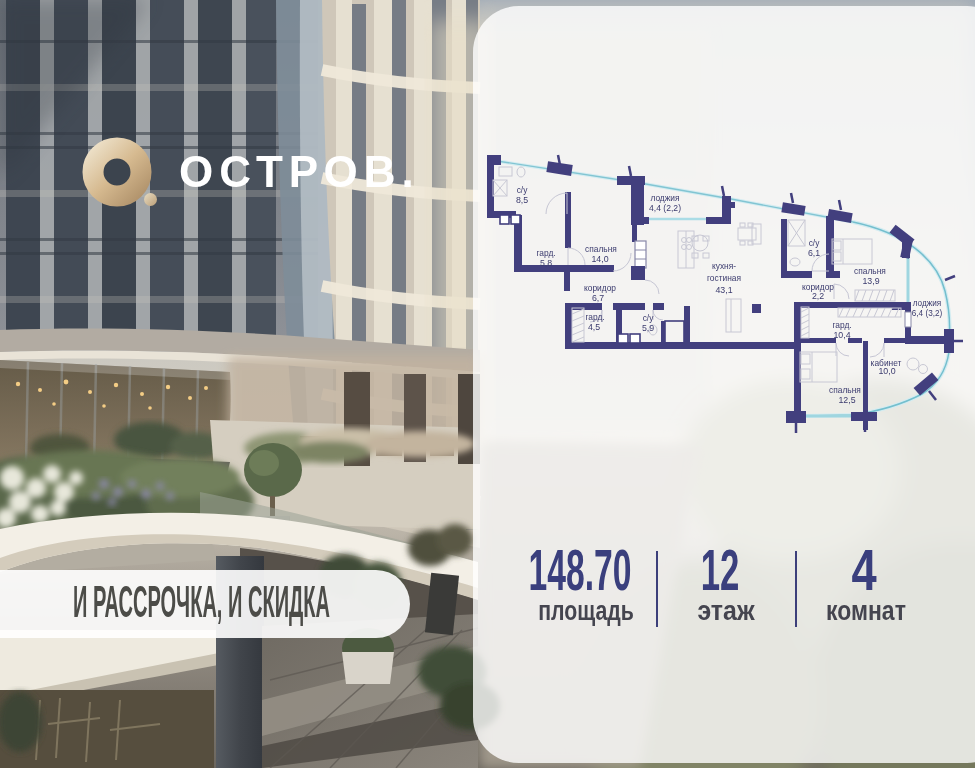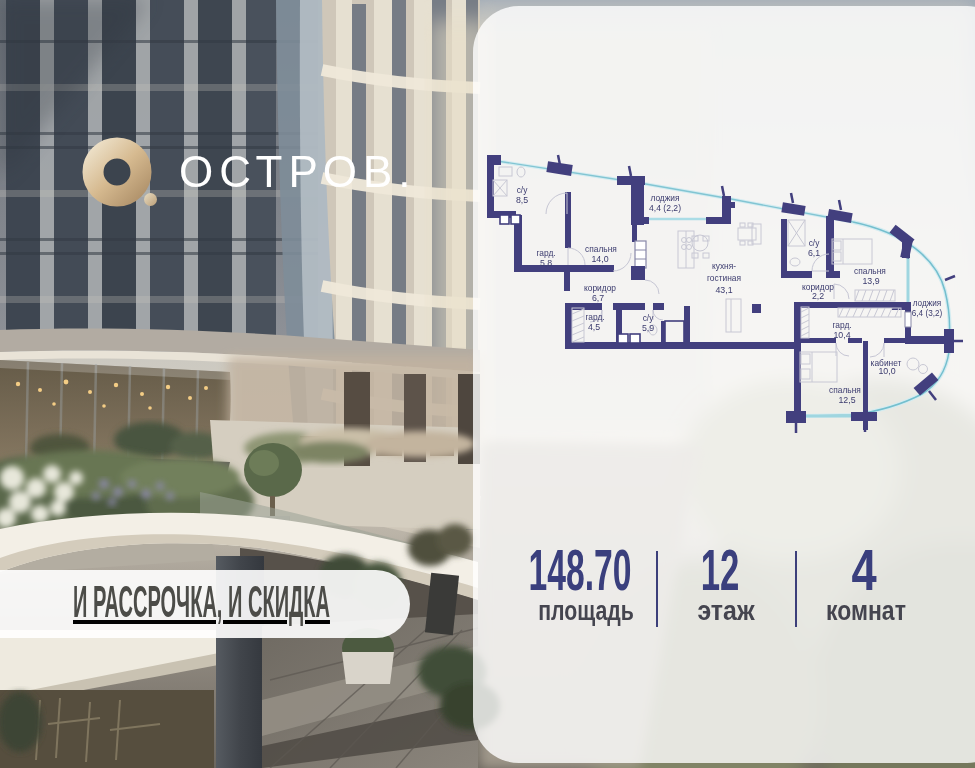--- a/index.html
+++ b/index.html
@@ -6,23 +6,23 @@
   #stage{position:relative;width:975px;height:768px;overflow:hidden;
     font-family:"Liberation Sans",sans-serif;background:#a9aeb2;}
   #stage svg{display:block;}
   .abs{position:absolute;}
   .panel{position:absolute;left:473px;top:6px;width:540px;height:757px;
     border-radius:46px;background:rgba(255,255,255,0.80);}
   .plan{position:absolute;left:0;top:0;width:975px;height:768px;}
   .statnum{position:absolute;top:541px;width:160px;font-weight:bold;font-size:58px;color:#3a3f7d;text-align:center;line-height:1;transform:scaleX(0.58);transform-origin:50% 50%;}
   .statlab{position:absolute;top:597px;width:160px;font-weight:bold;font-size:28px;color:#45454f;text-align:center;line-height:1;transform:scaleX(0.76);transform-origin:50% 50%;}
   .divline{position:absolute;width:2px;height:76px;background:#3c3f7a;top:551px;}
-  .logotext{position:absolute;left:179px;top:147px;font-weight:normal;font-size:44px;color:#ffffff;letter-spacing:6px;}
+  .logotext{position:absolute;left:179px;top:147px;font-weight:bold;font-size:44px;color:#ffffff;letter-spacing:6px;}
   .pill{position:absolute;left:0;top:570px;width:410px;height:68px;border-radius:0 34px 34px 0;
-    background:rgba(255,255,255,0.9);display:flex;align-items:center;text-decoration:underline;}
+    background:rgba(255,255,255,0.9);display:flex;align-items:center;}
   .pilltext{font-weight:bold;font-size:45px;color:#4c4c48;white-space:nowrap;
     transform:scaleX(0.445);transform-origin:0 50%;margin-left:73px;margin-top:-5px;}
 </style>
 </head>
 <body>
 <div id="stage">
 
 <svg class="abs" style="left:0;top:0" width="975" height="768" viewBox="0 0 975 768">
 <defs>
   <linearGradient id="skyg" x1="0" y1="0" x2="0" y2="1">

